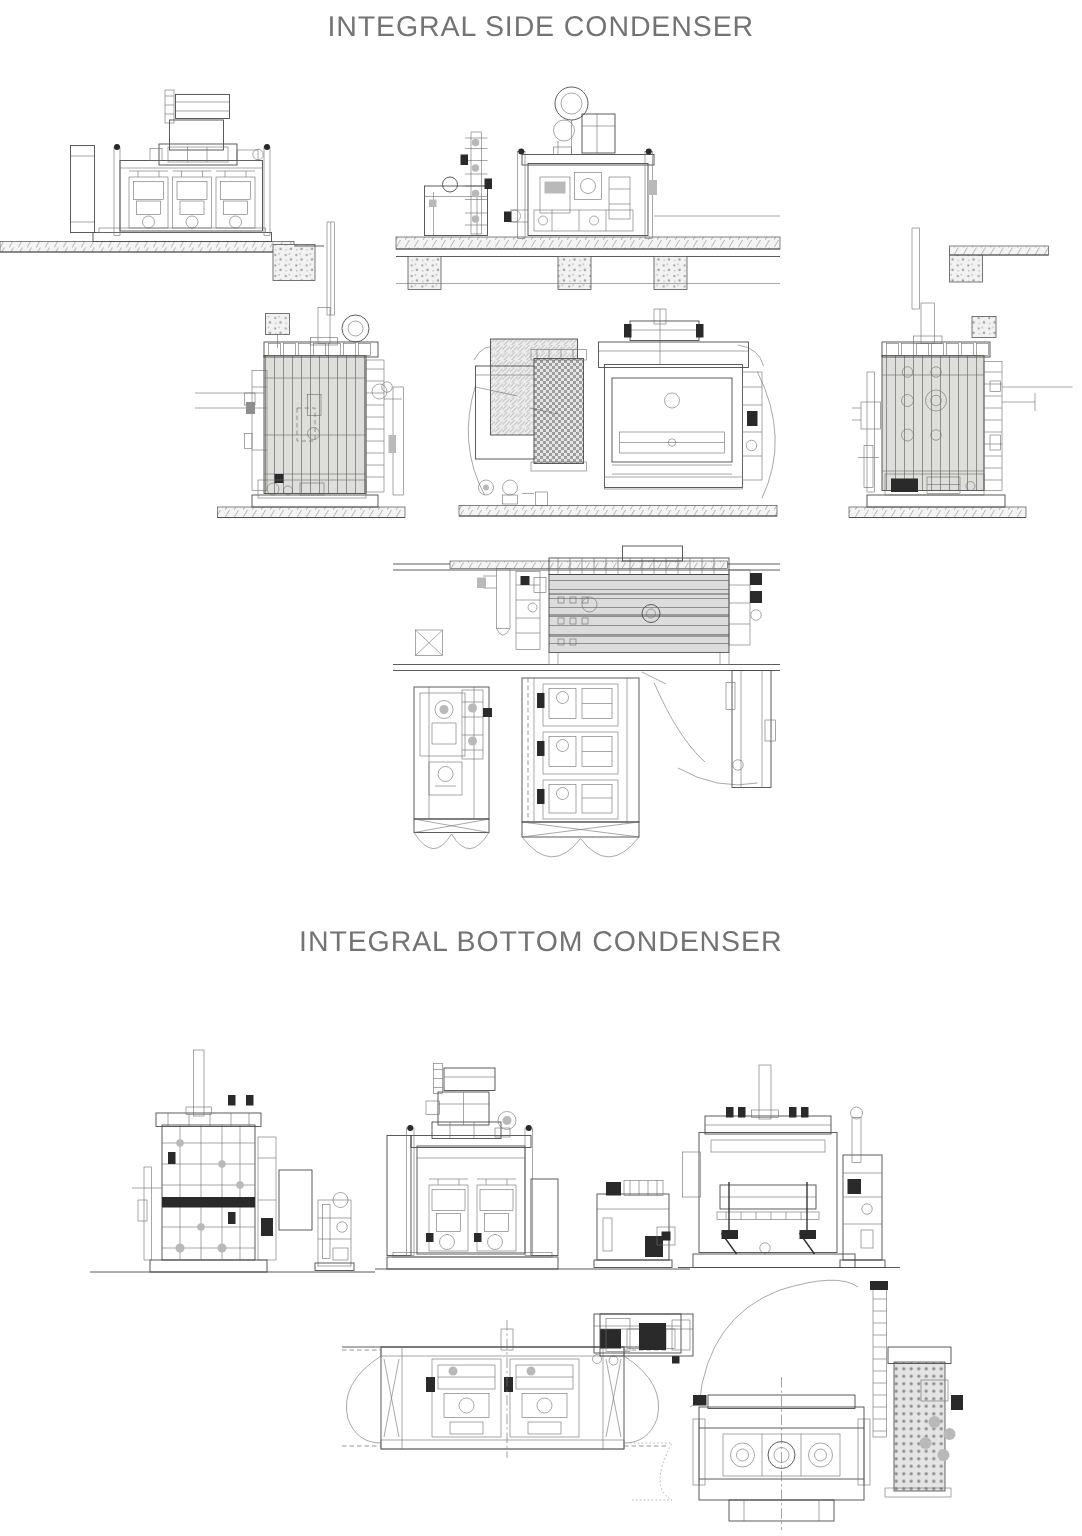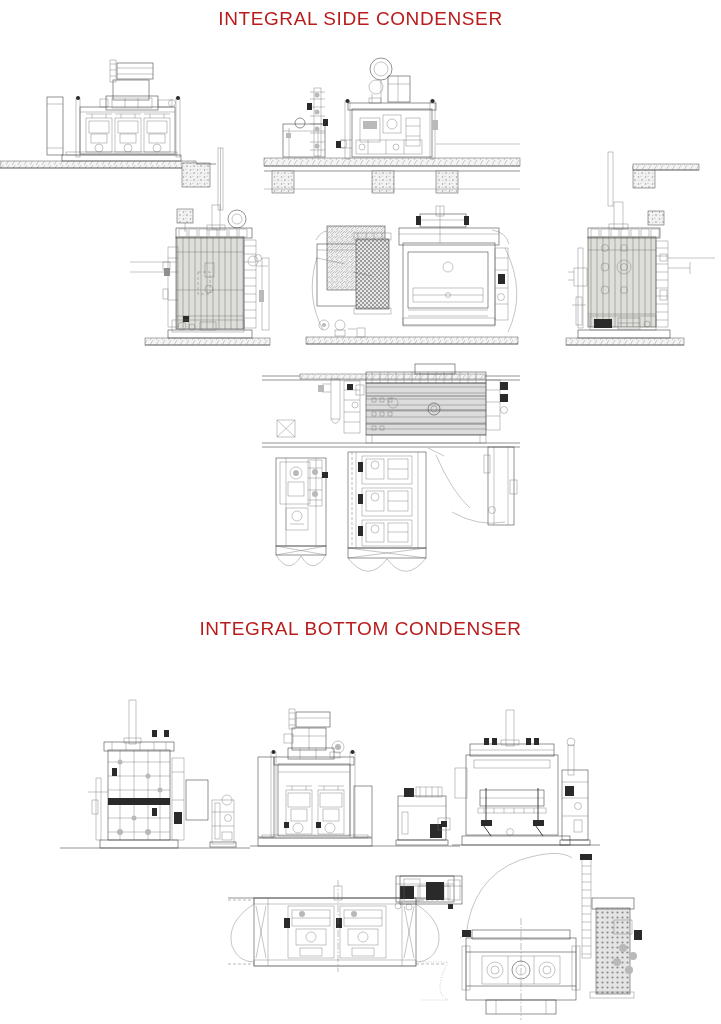--- a/index.html
+++ b/index.html
@@ -18,21 +18,21 @@
     position: relative;
     width: 721px;
     height: 1024px;
     background: #ffffff;
   }
   .sheet-title {
     position: absolute;
     left: 0;
     width: 721px;
     text-align: center;
-    color: #b91c1c;
+    color: #737373;
     font-family: "Liberation Sans", sans-serif;
     font-weight: 300;
     font-size: 19px;
     letter-spacing: 0.6px;
     white-space: nowrap;
   }
   #title-side { top: 8px; }
   #title-bottom { top: 618px; }
 
   .dwg {

